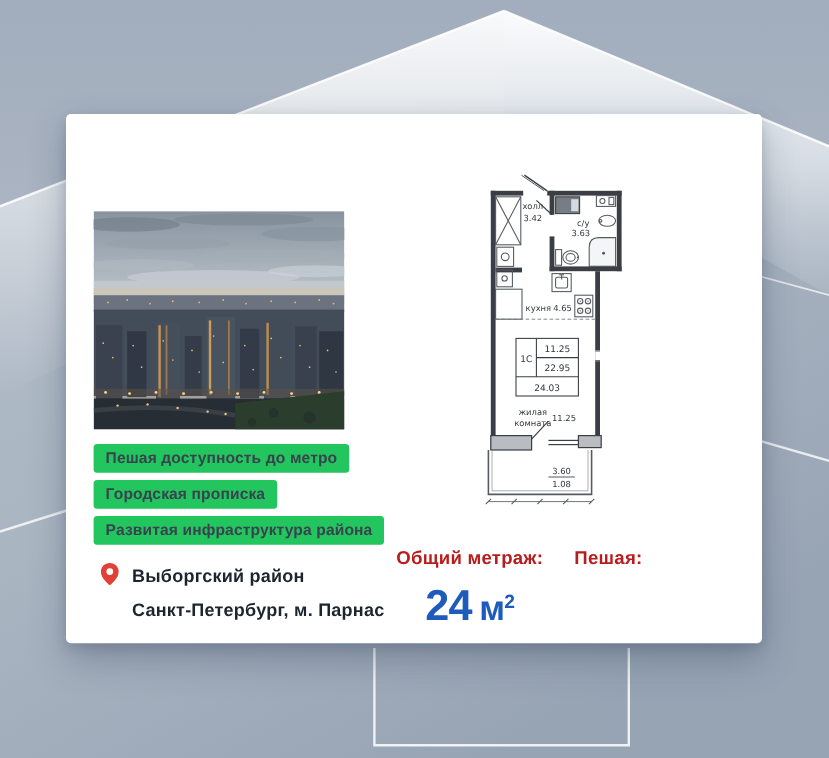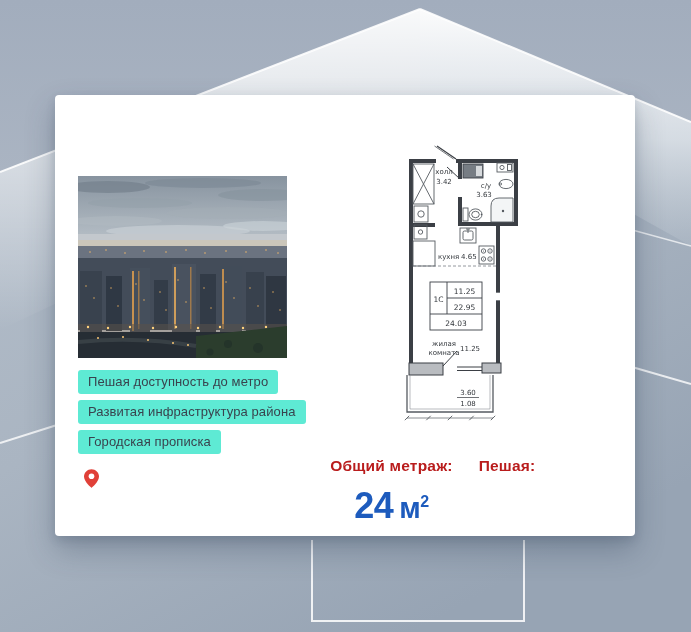--- a/index.html
+++ b/index.html
@@ -19,21 +19,21 @@
     color:#2e5fa8;font-weight:bold;font-size:21px;letter-spacing:1.1px;
     white-space:nowrap;line-height:22px;
   }
   .logo-subtitle{
     margin-top:3px;text-align:center;color:#4a79b8;font-weight:bold;
     font-size:6.9px;letter-spacing:3.1px;white-space:nowrap;
   }
   .photo{position:absolute;left:23px;top:81px;width:209px;height:182px;display:block;}
   .badges{position:absolute;left:23px;top:275px;display:flex;flex-direction:column;align-items:flex-start;gap:6px;}
   .badge{
-    background:#5eead4;color:#39434e;font-size:13px;font-weight:400;
+    background:#22c55e;color:#39434e;font-size:13px;font-weight:700;
     line-height:24px;height:24px;padding:0 10px;border-radius:3px;white-space:nowrap;
     letter-spacing:.1px;
   }
   .location{position:absolute;left:29px;top:372px;display:flex;gap:11px;}
   .location .pin{flex:0 0 auto;margin-top:2px;}
   .location-text{font-size:15px;font-weight:bold;color:#1c242e;line-height:28px;letter-spacing:.2px;}
   .plan{position:absolute;left:343px;top:50px;display:block;}
   .plan text{font-family:"DejaVu Sans", sans-serif;fill:#33373c;}
   .stats{position:absolute;left:273px;top:362px;display:flex;}
   .stat{text-align:center;}
@@ -179,29 +179,33 @@
       <circle cx="20" cy="162" r="1"></circle>
         <circle cx="45" cy="161" r="1"></circle>
         <circle cx="70" cy="164" r="1"></circle>
       <circle cx="95" cy="167" r="1"></circle>
         <circle cx="110" cy="169" r="1"></circle>
     </g>
   </svg>
 
   <div class="badges">
     <div class="badge">Пешая доступность до метро</div>
+    <div class="badge">Городская прописка</div>
     <div class="badge">Развитая инфраструктура района</div>
-    <div class="badge">Городская прописка</div>
   </div>
 
   <div class="location">
     <svg class="pin" width="15" height="19" viewBox="0 0 16 20" aria-hidden="true">
       <path d="M8 0 C3.6 0 0 3.5 0 7.9 0 13.8 8 20 8 20 S16 13.8 16 7.9 C16 3.5 12.4 0 8 0 Z" fill="#e04038"></path>
       <circle cx="8" cy="7.6" r="3" fill="#ffffff"></circle>
     </svg>
+    <div class="location-text">
+      <div>Выборгский район</div>
+      <div>Санкт-Петербург, м. Парнас</div>
+    </div>
   </div>
 
   <svg class="plan" width="147" height="295" viewBox="0 0 147 295" aria-hidden="true">
     <g fill="#3b3f45">
       <rect x="11" y="14" width="27" height="4"></rect>
       <rect x="58" y="14" width="62" height="4"></rect>
       <rect x="11" y="14" width="4" height="216"></rect>
       <rect x="60" y="14" width="4" height="20"></rect>
       <rect x="60" y="52" width="4" height="29"></rect>
       <rect x="60" y="77" width="60" height="4"></rect>

